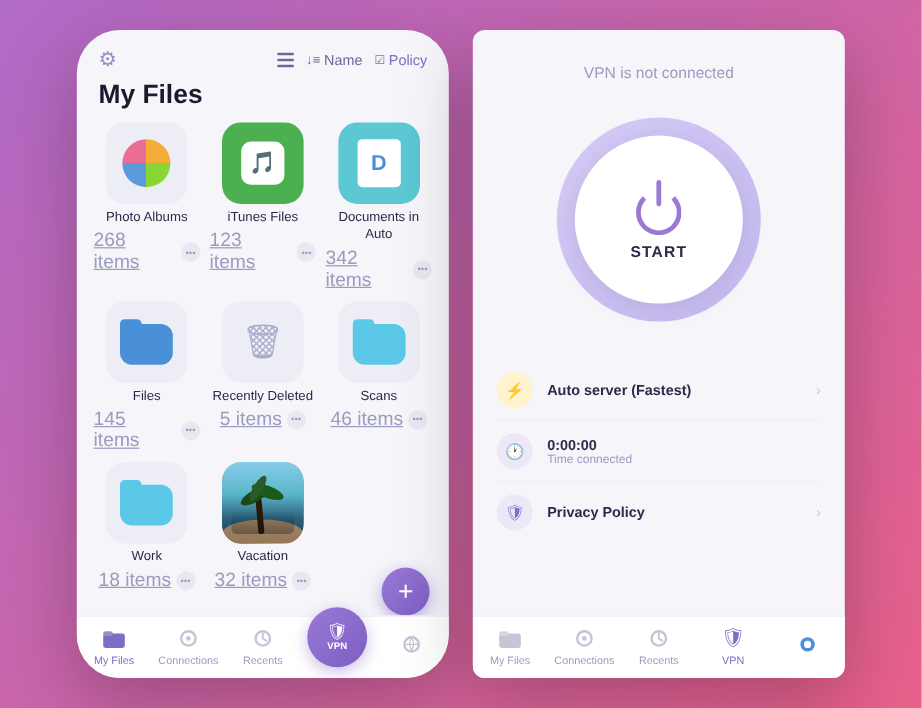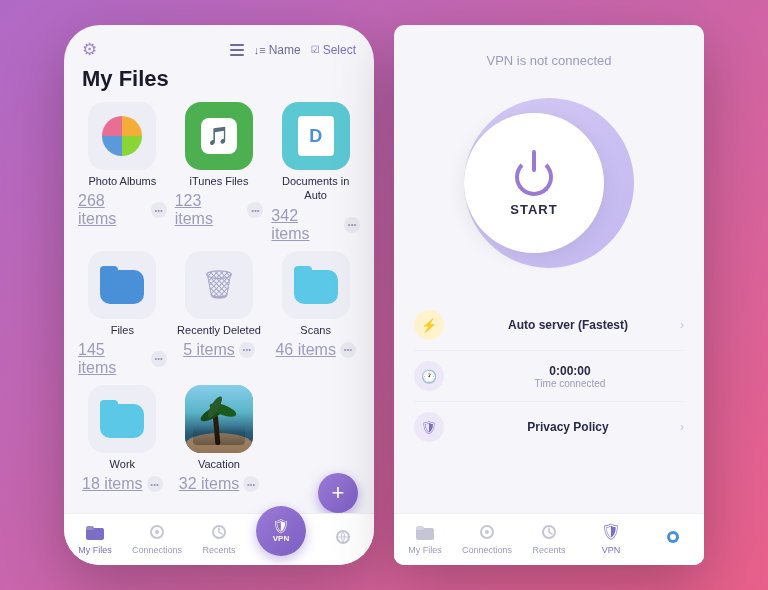--- a/index.html
+++ b/index.html
@@ -238,20 +238,21 @@
       margin-top: 8px;
       margin-bottom: 30px;
     }
     .power-ring-outer {
       width: 170px;
       height: 170px;
       border-radius: 50%;
       background: linear-gradient(135deg, #d4caf5, #c4b8f0);
       display: flex;
       align-items: center;
+      justify-content: center;
       margin-bottom: 32px;
     }
     .power-ring-inner {
       width: 140px;
       height: 140px;
       border-radius: 50%;
       background: white;
       display: flex;
       flex-direction: column;
       align-items: center;
@@ -313,21 +314,20 @@
       align-items: center;
       justify-content: center;
       margin-right: 12px;
       font-size: 13px;
     }
     .icon-yellow { background: #fff3cd; color: #f5a623; }
     .icon-purple-time { background: #ede8f8; color: #7c6ec4; }
     .icon-purple-policy { background: #ede8f8; color: #7c6ec4; }
     .vpn-info-text {
       flex: 1;
-      text-align: center;
     }
     .vpn-info-title {
       font-size: 12px;
       font-weight: 600;
       color: #2a2a4a;
     }
     .vpn-info-sub {
       font-size: 10px;
       color: #9b9bbf;
     }
@@ -384,21 +384,21 @@
           <span></span>
             <span></span>
             <span></span>
         </div>
         <div class="sort-label">
           <span style="font-size:11px;">↓≡</span>
           <span>Name</span>
         </div>
         <div class="select-label">
           <span style="font-size:10px;">☑</span>
-          <span>Select</span>
+          <span>Policy</span>
         </div>
       </div>
     </div>
 
     <div class="files-section-title">My Files</div>
 
     <div class="files-grid">
 
       <div class="file-item">
         <div class="file-icon-wrapper light-gray">

